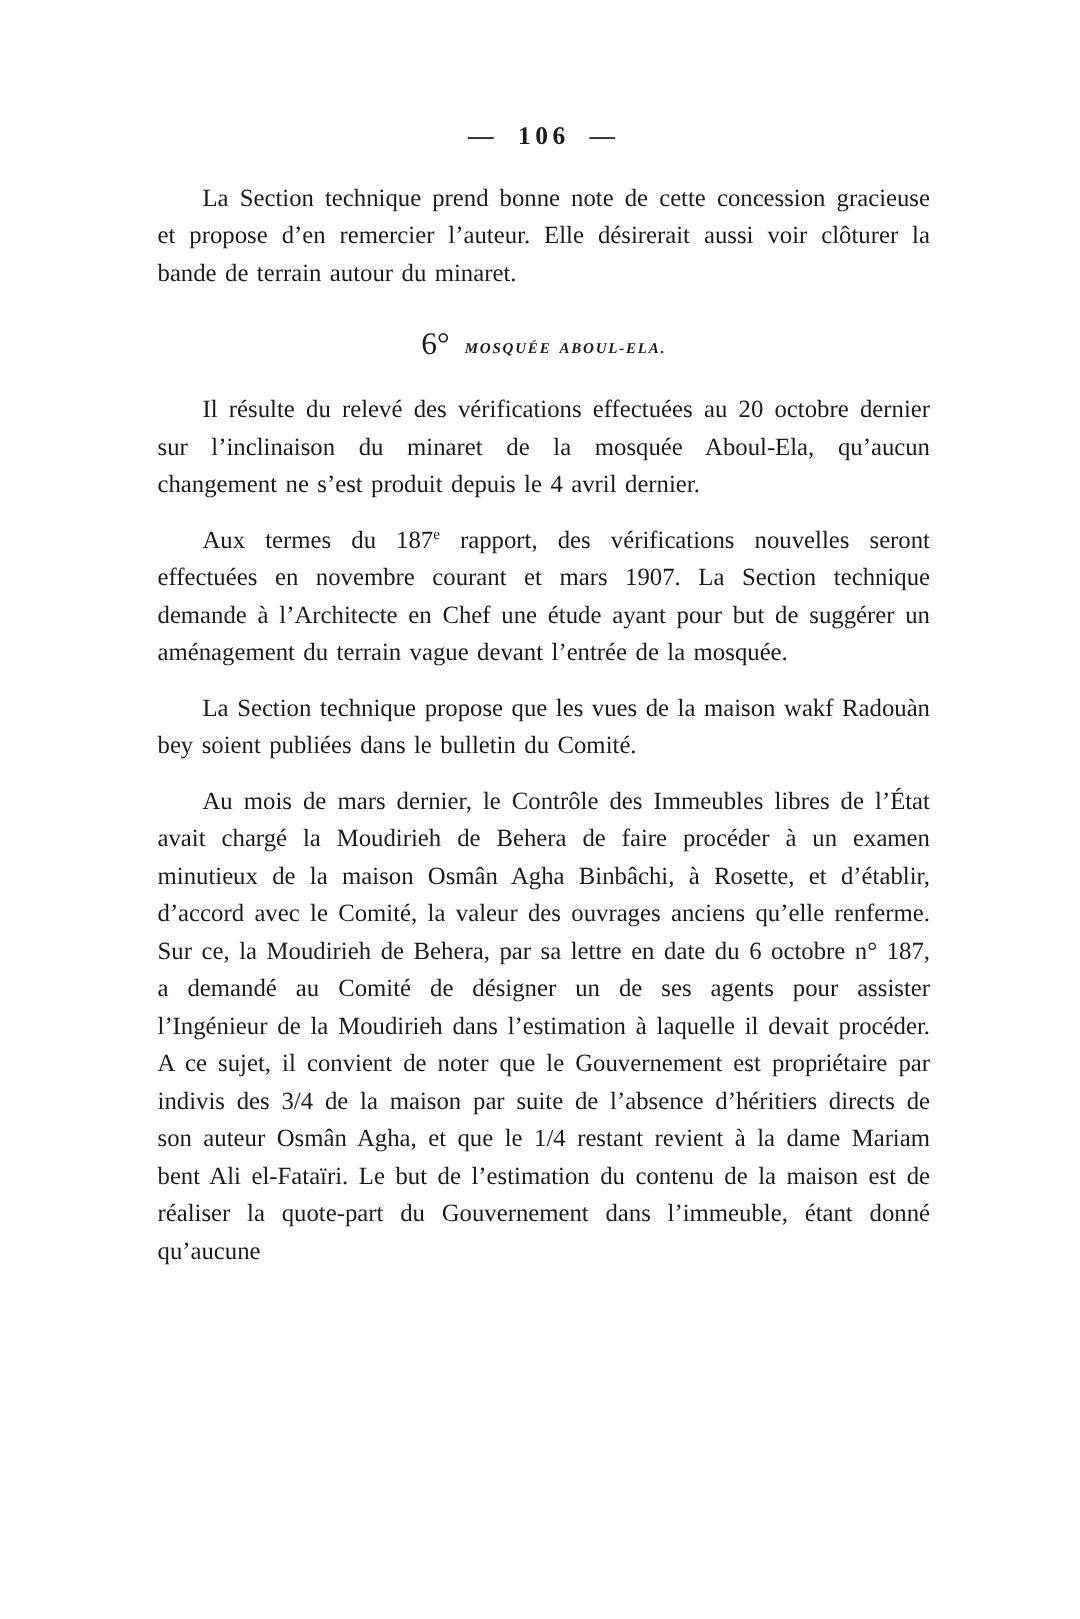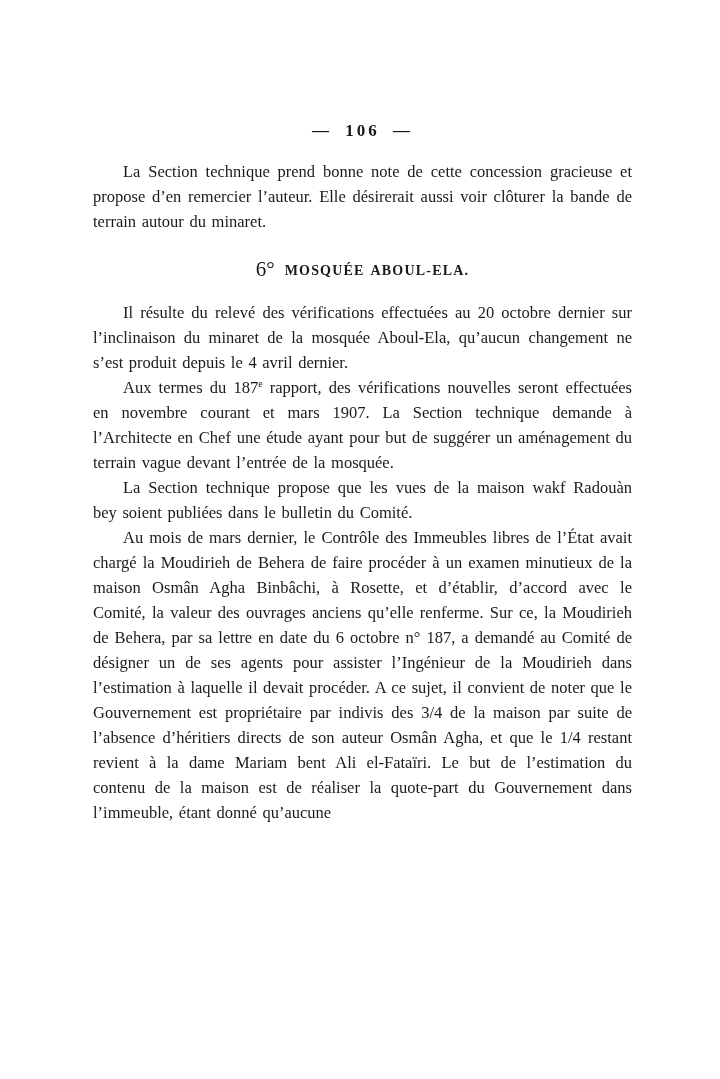--- a/index.html
+++ b/index.html
@@ -7,59 +7,60 @@
     margin: 0;
     padding: 0;
     background: #ffffff;
   }
   .page {
     position: relative;
     width: 720px;
     height: 1079px;
     background: #ffffff;
     box-sizing: border-box;
-    padding: 120px 88px 0 93px;
+    padding: 80px 88px 0 93px;
     font-family: "Liberation Serif", "DejaVu Serif", serif;
     color: #1a1a1a;
     overflow: hidden;
   }
   .page-number {
     text-align: center;
     font-size: 17px;
     line-height: 22px;
     letter-spacing: 3px;
     word-spacing: 6px;
     margin-bottom: 17px;
     font-weight: bold;
   }
   p.para {
-    margin: 0;
+    margin: 12px;
     text-align: justify;
     text-indent: 30px;
     font-size: 16.5px;
     line-height: 25px;
     word-spacing: 1.5px;
   }
   .heading {
     text-align: center;
     margin-top: 23px;
     margin-bottom: 19px;
     white-space: nowrap;
   }
   .heading .hnum {
     font-size: 21px;
     line-height: 24px;
     vertical-align: -1px;
     margin-right: 10px;
   }
   .heading .htitle {
-    font-size: 14px;
+    font-size: 10px;
     font-weight: bold;
     letter-spacing: 1.2px;
     word-spacing: 2px;
+    font-style: italic;
   }
   sup.sup {
     font-size: 10px;
     line-height: 0;
     vertical-align: 6px;
   }
 </style>
 </head>
 <body>
 

